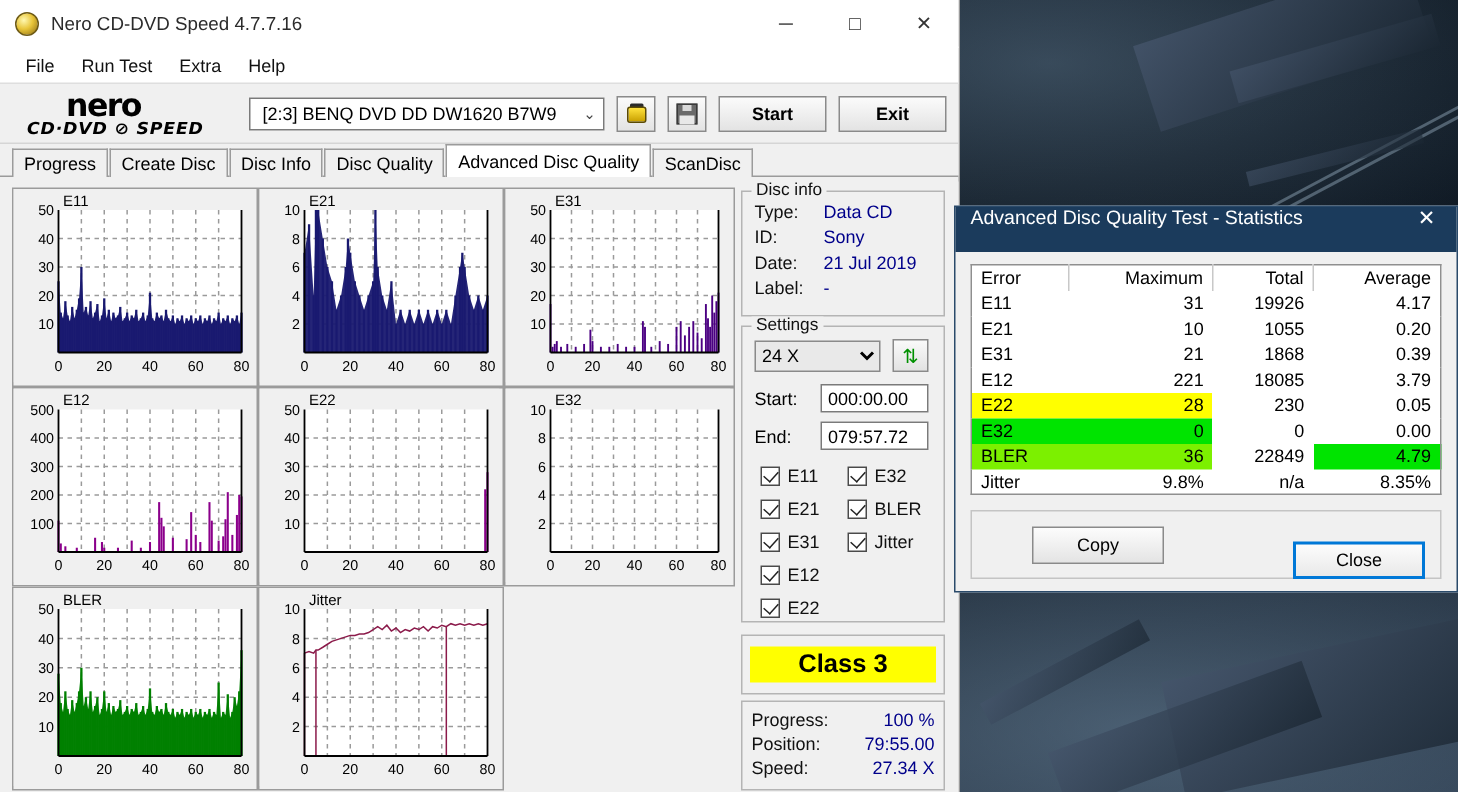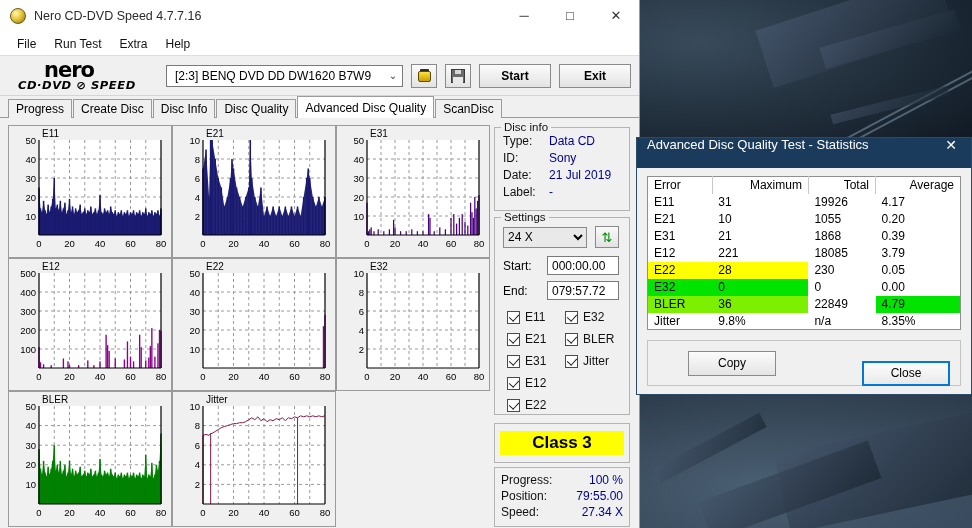--- a/index.html
+++ b/index.html
@@ -157,21 +157,21 @@
   #statsTable{
     width:100%; border:1px solid #8f8f8f; background:#fff; border-collapse:collapse;
     font-size:12px;
   }
   #statsTable th, #statsTable td{ padding:1px 6px; height:17px; }
   #statsTable thead th{
     font-weight:normal; color:#000; border-right:1px solid #c8c8c8; text-align:right;
   }
   #statsTable thead th:first-child{ text-align:left; }
   #statsTable thead th:last-child{ border-right:none; }
-  #statsTable tbody td{ text-align:left; color:#000; }
+  #statsTable tbody td{ text-align:right; color:#000; }
   #statsTable tbody td:first-child{ text-align:left; }
   #stats .sfoot{
     position:absolute; left:10px; right:10px; bottom:8px; height:46px;
     border:1px solid #c4c4c4; display:flex; align-items:center;
   }
   .dbtn{
     height:25px; width:88px; border:1px solid #8a8a8a;
     background:linear-gradient(#fcfcfc,#e4e4e4); font-size:12px; color:#000;
     display:flex; align-items:center; justify-content:center;
   }

